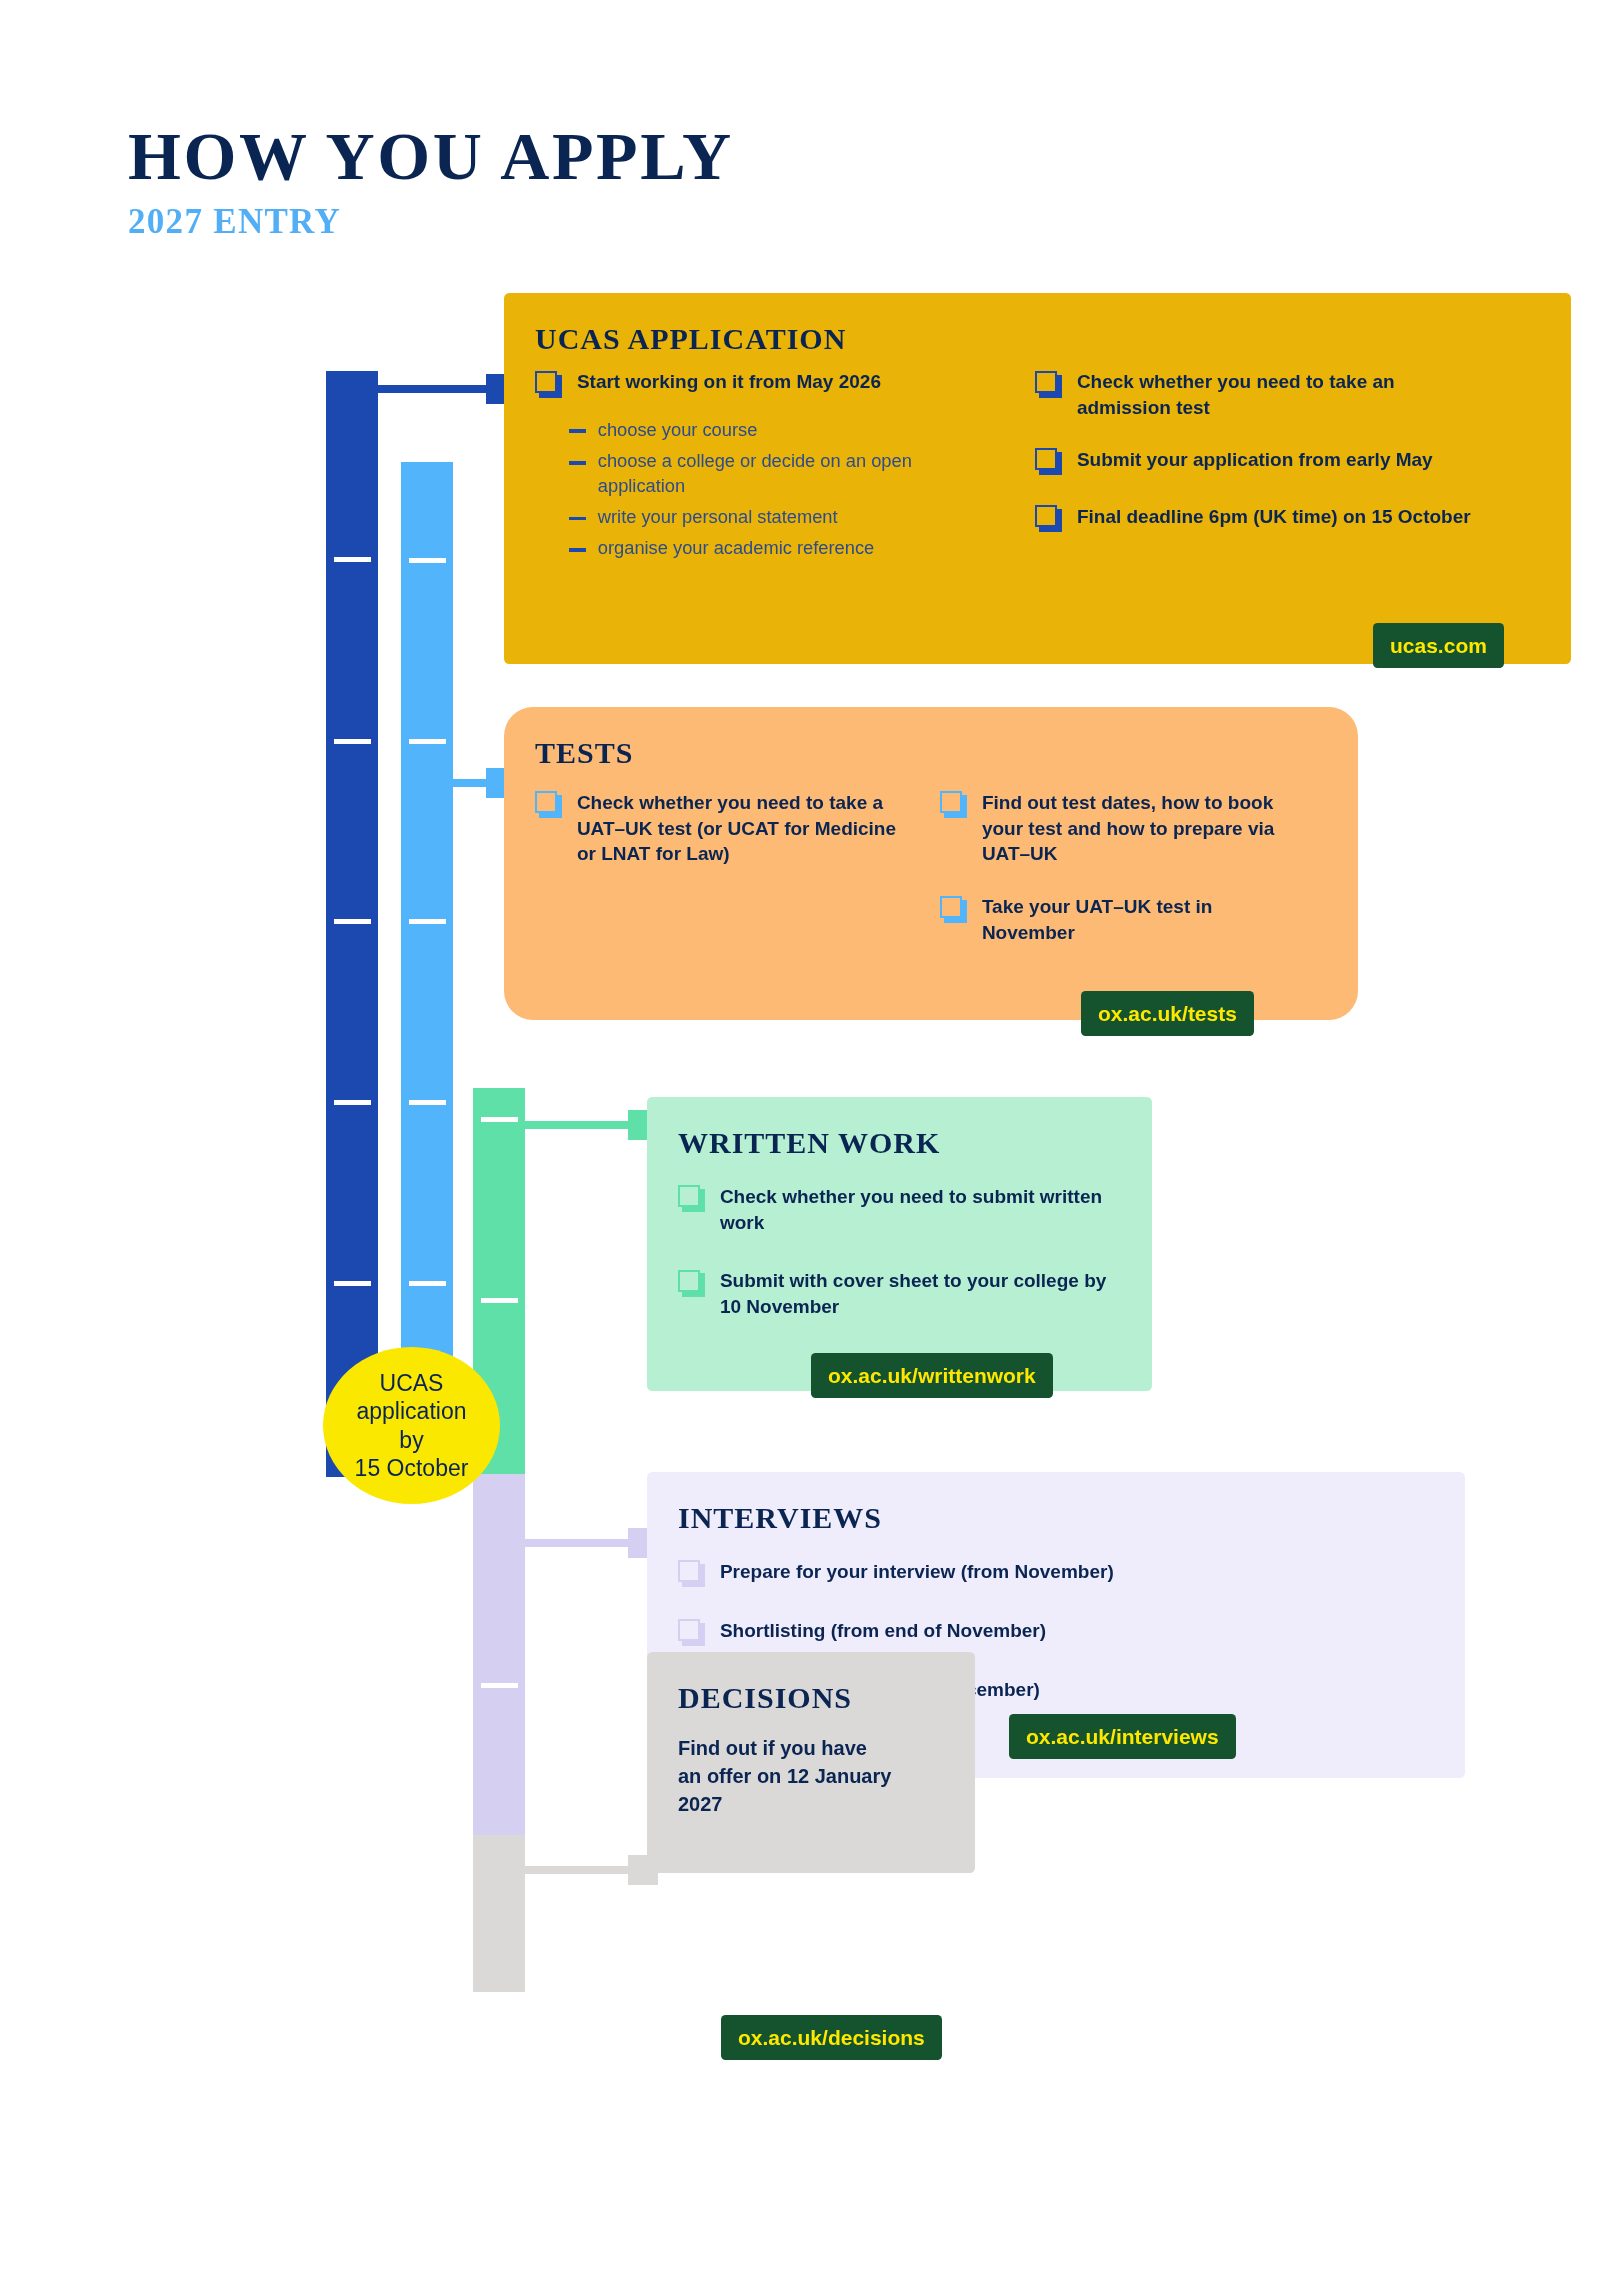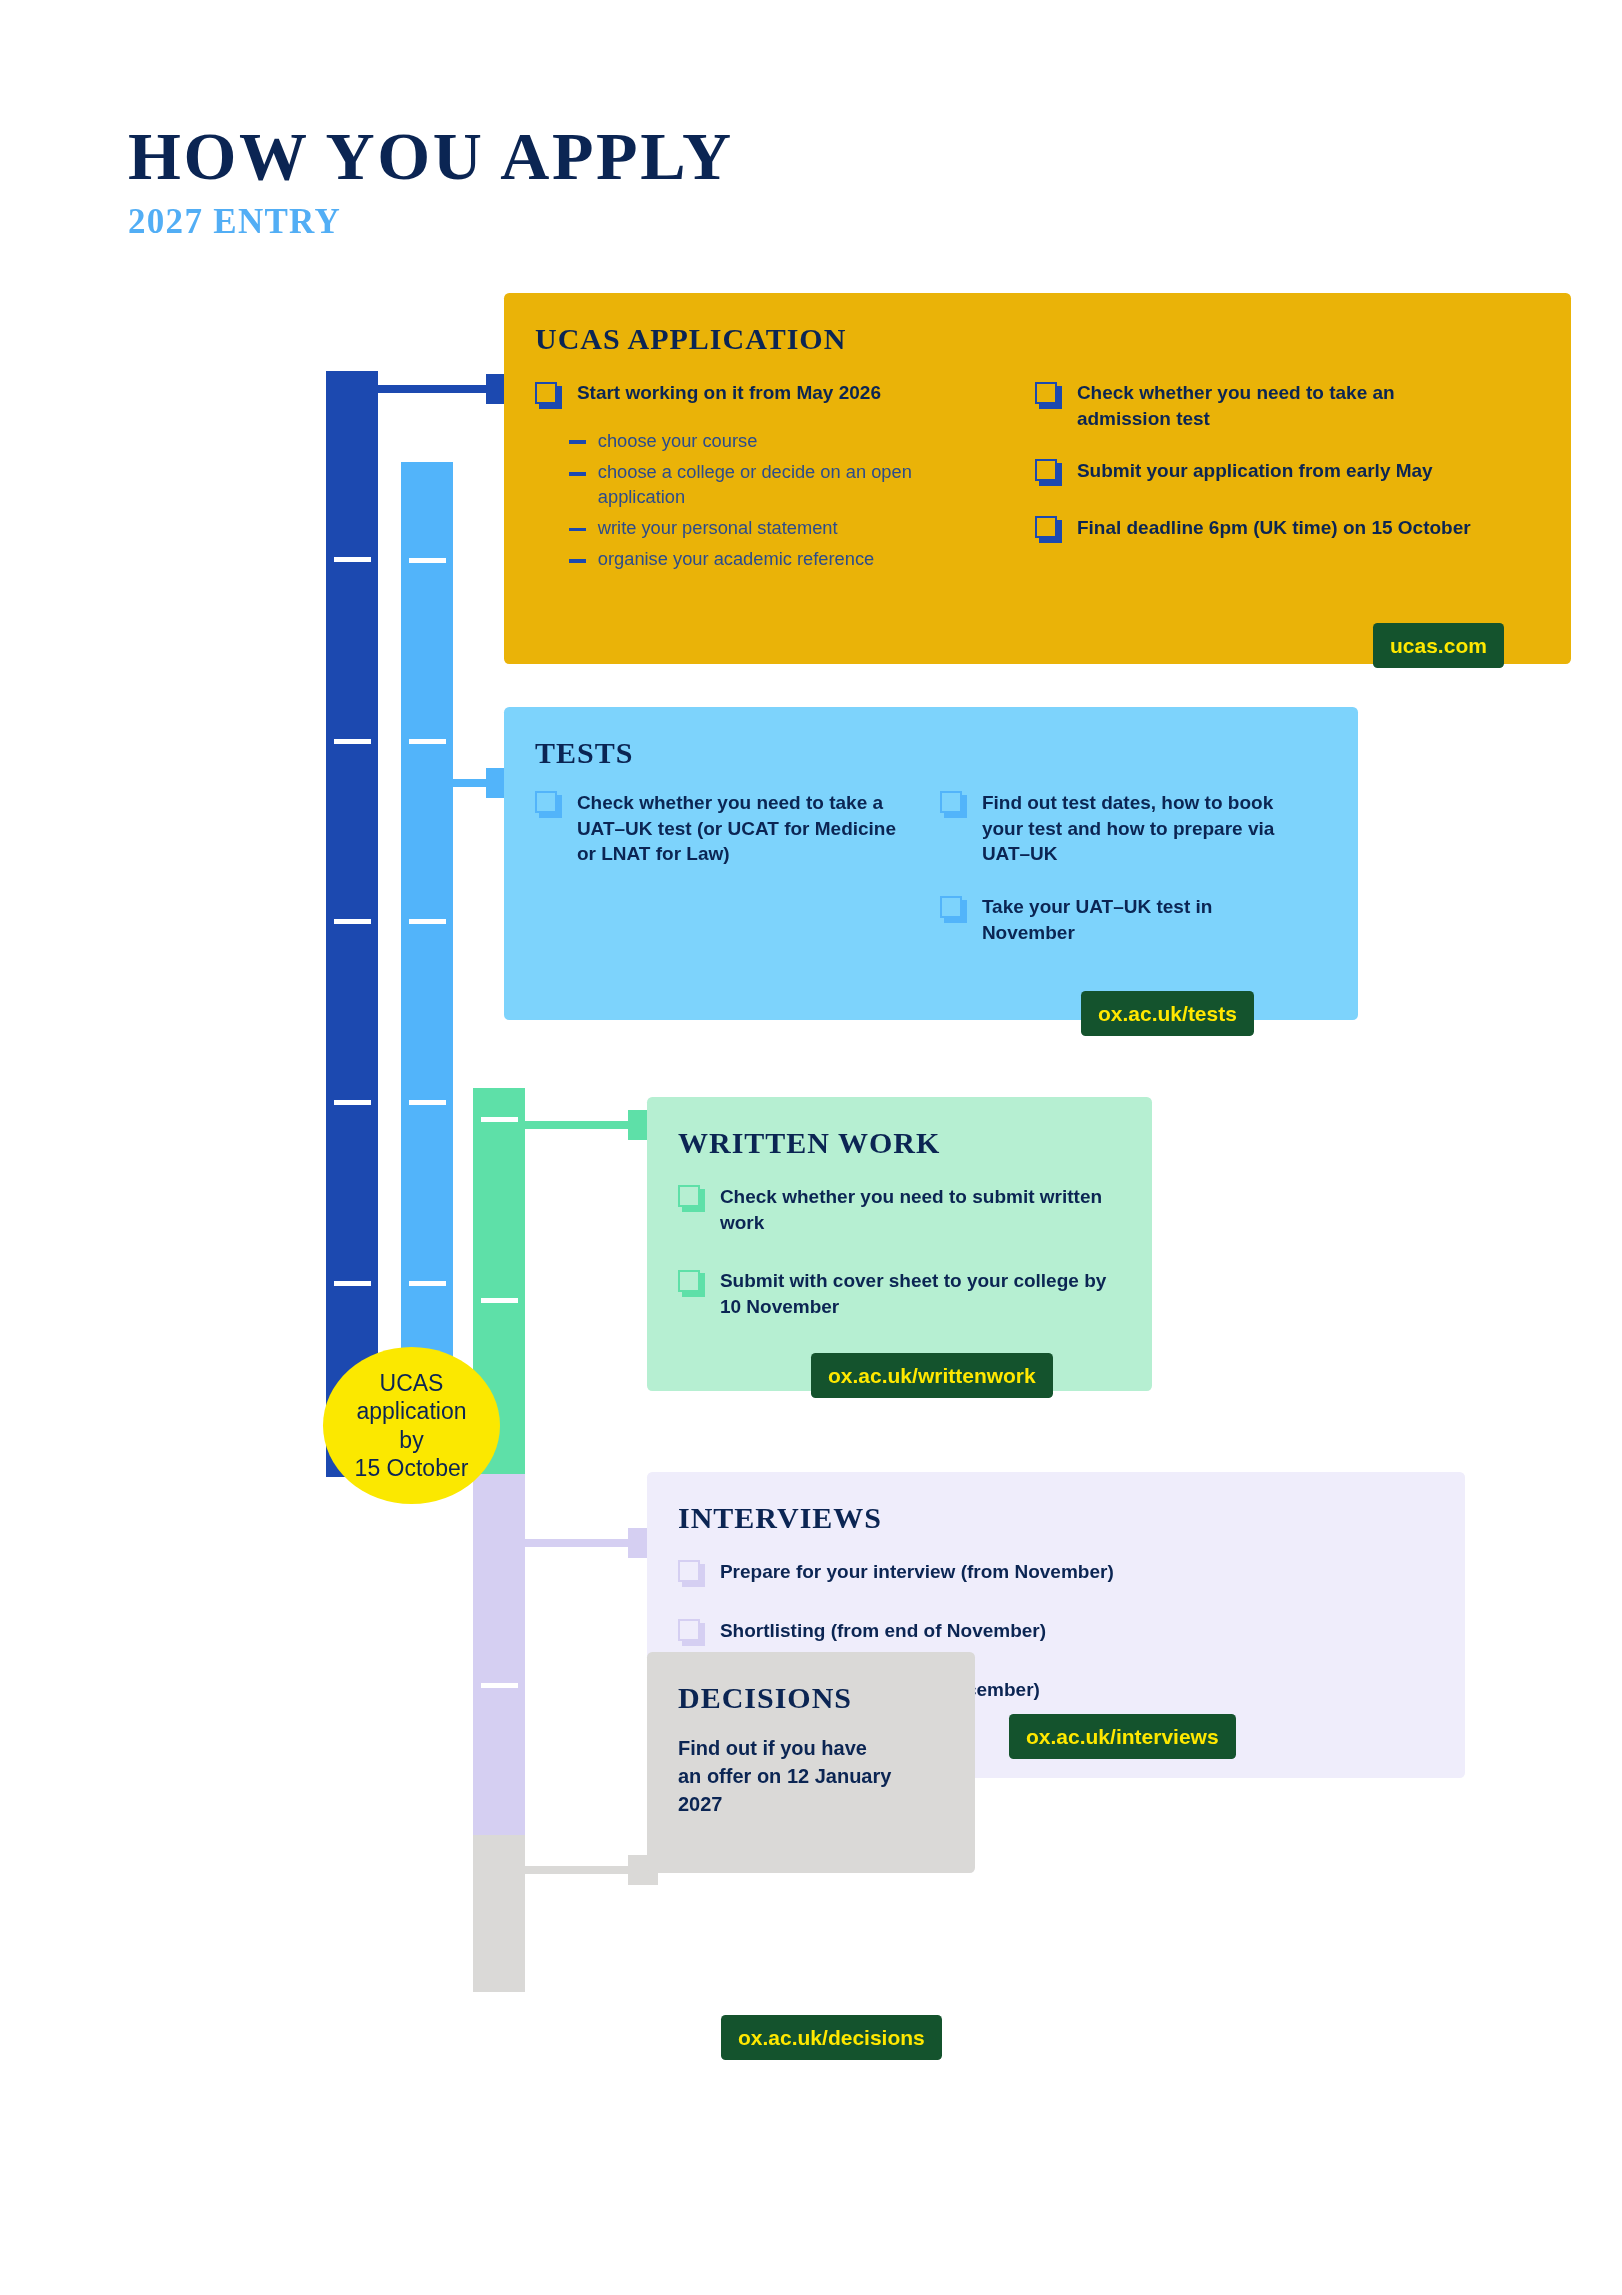--- a/index.html
+++ b/index.html
@@ -126,21 +126,21 @@
 
 <div class="conn-line" style="left:525px;top:1539px;width:118px;background:#D5CFF2;"></div>
 <div class="conn-nub" style="left:628px;top:1528px;background:#D5CFF2;"></div>
 
 <div class="conn-line" style="left:525px;top:1866px;width:118px;background:#DAD9D7;"></div>
 <div class="conn-nub" style="left:628px;top:1855px;background:#DAD9D7;"></div>
 
 <div class="panel" style="left:504px;top:293px;width:1067px;height:371px;background:#eab308;">
   <div style="padding:29.4px 31px 0 31px;">
     <h2>UCAS APPLICATION</h2>
-    <div class="cols" style="margin-top:24px;">
+    <div class="cols" style="margin-top:13px;">
       <div class="col" style="flex:0 0 465px;">
         <div class="item">
           <span class="cb" style="color:#1C49B0;">
             <span class="sq"></span>
               <span class="sh1"></span>
               <span class="sh2"></span>
           </span>
           <span class="txt">Start working on it from May 2026</span>
         </div>
         <div class="subs">
@@ -186,21 +186,21 @@
               <span class="sh2"></span>
           </span>
           <span class="txt">Final deadline 6pm (UK time) on 15 October</span>
         </div>
       </div>
     </div>
   </div>
 </div>
 <a class="urlbadge" style="left:1373px;top:623px;">ucas.com</a>
 
-<div class="panel" style="left:504px;top:707px;width:854px;height:313px;background:#7dd3fc;">
+<div class="panel" style="left:504px;top:707px;width:854px;height:313px;background:#fdba74;border-radius:29px;">
   <div style="padding:29.4px 31px 0 31px;">
     <h2>TESTS</h2>
     <div class="cols" style="margin-top:19.6px;gap:39px;">
       <div class="col" style="flex:0 0 366px;">
         <div class="item">
           <span class="cb" style="color:#52B4FA;">
             <span class="sq"></span>
               <span class="sh1"></span>
               <span class="sh2"></span>
           </span>

